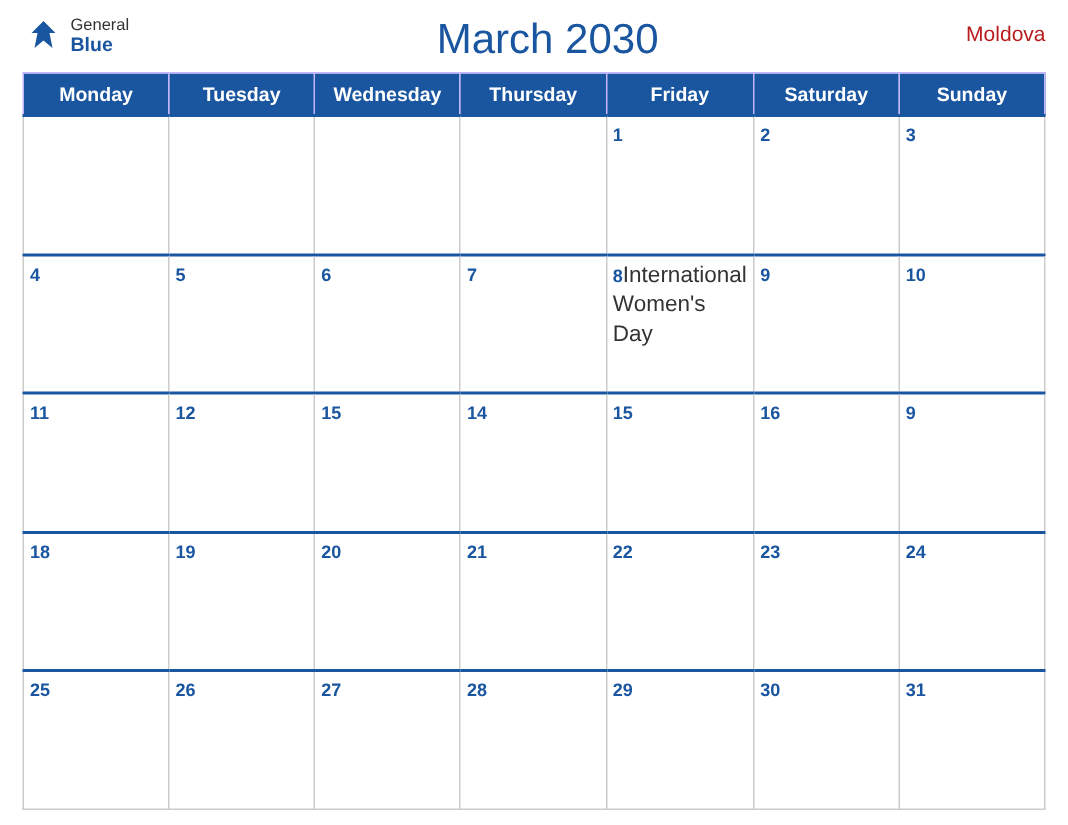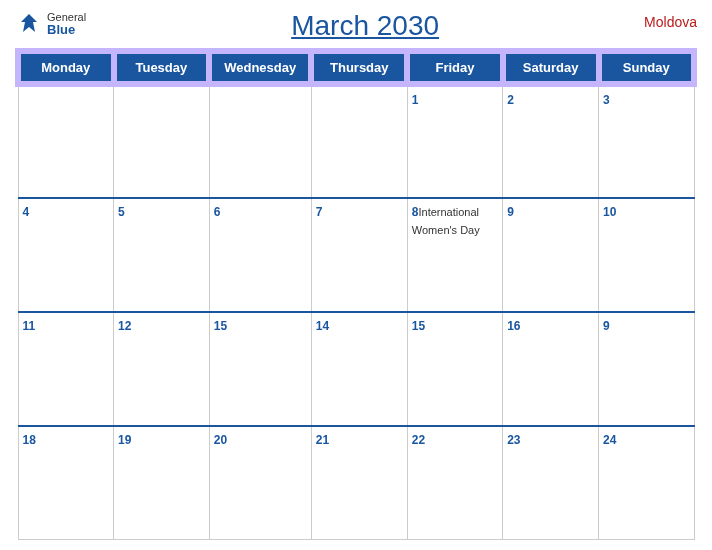--- a/index.html
+++ b/index.html
@@ -49,21 +49,20 @@
     .logo-bird {
       width: 28px;
       height: 28px;
     }
 
     .calendar-title {
       font-size: 28px;
       color: #1a56a0;
       font-weight: normal;
       text-align: center;
-      text-decoration: underline;
     }
 
     .country-label {
       font-size: 14px;
       color: #b91c1c;
       align-self: flex-start;
       margin-top: 4px;
     }
 
     .calendar-table {
@@ -72,39 +71,39 @@
       flex: 1;
     }
 
     .calendar-table th {
       background-color: #1a56a0;
       color: #fff;
       font-size: 13px;
       font-weight: bold;
       text-align: center;
       padding: 6px 12px;
-      border: 6px solid #c4b5fd;
+      border: 1px solid #c4b5fd;
     }
 
     .calendar-table td {
       border: 1px solid #ccc;
       vertical-align: top;
       padding: 3px 4px;
       width: calc(100% / 7);
       height: 72px;
     }
 
     .day-number {
       font-size: 12px;
       color: #1a56a0;
       font-weight: bold;
     }
 
     .event-text {
-      font-size: 11px;
+      font-size: 15px;
       color: #333;
       margin-top: 2px;
       line-height: 1.3;
     }
 
     
     .week-row td {
       border-top: 2px solid #1a56a0;
     }
   </style>
@@ -169,14 +168,23 @@
       </tr>
       <tr class="week-row">
         <td><span class="day-number">18</span></td>
         <td><span class="day-number">19</span></td>
         <td><span class="day-number">20</span></td>
         <td><span class="day-number">21</span></td>
         <td><span class="day-number">22</span></td>
         <td><span class="day-number">23</span></td>
         <td><span class="day-number">24</span></td>
       </tr>
+      <tr class="week-row">
+        <td><span class="day-number">25</span></td>
+        <td><span class="day-number">26</span></td>
+        <td><span class="day-number">27</span></td>
+        <td><span class="day-number">28</span></td>
+        <td><span class="day-number">29</span></td>
+        <td><span class="day-number">30</span></td>
+        <td><span class="day-number">31</span></td>
+      </tr>
     </tbody>
 </table>
 
 </body></html>

